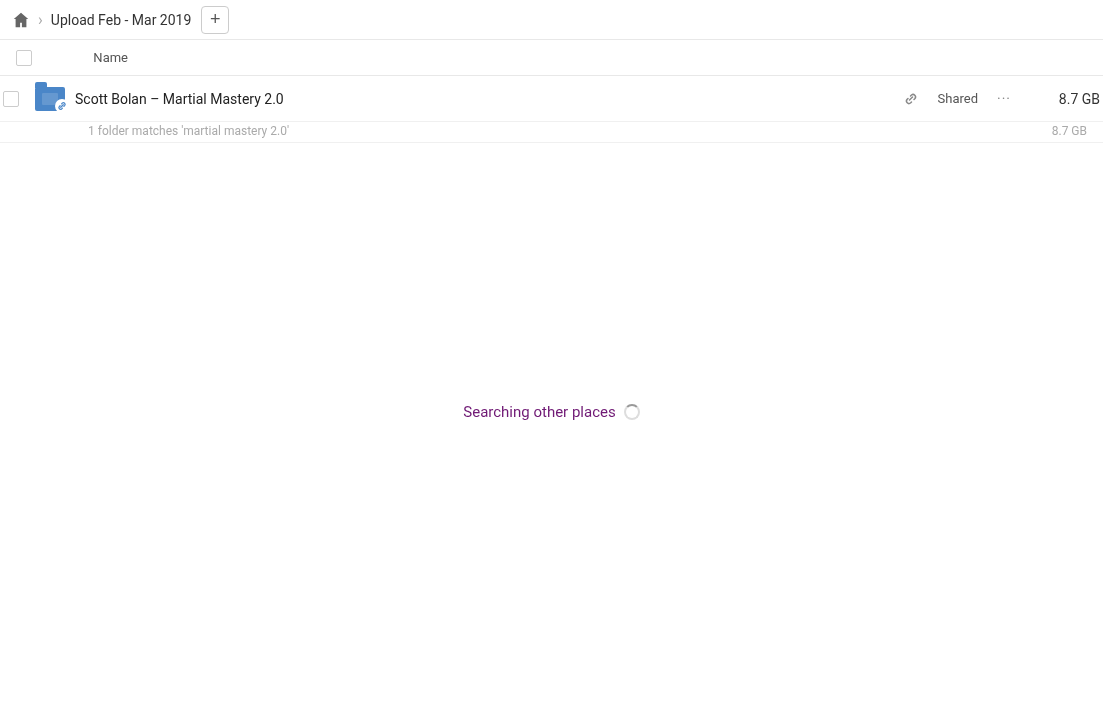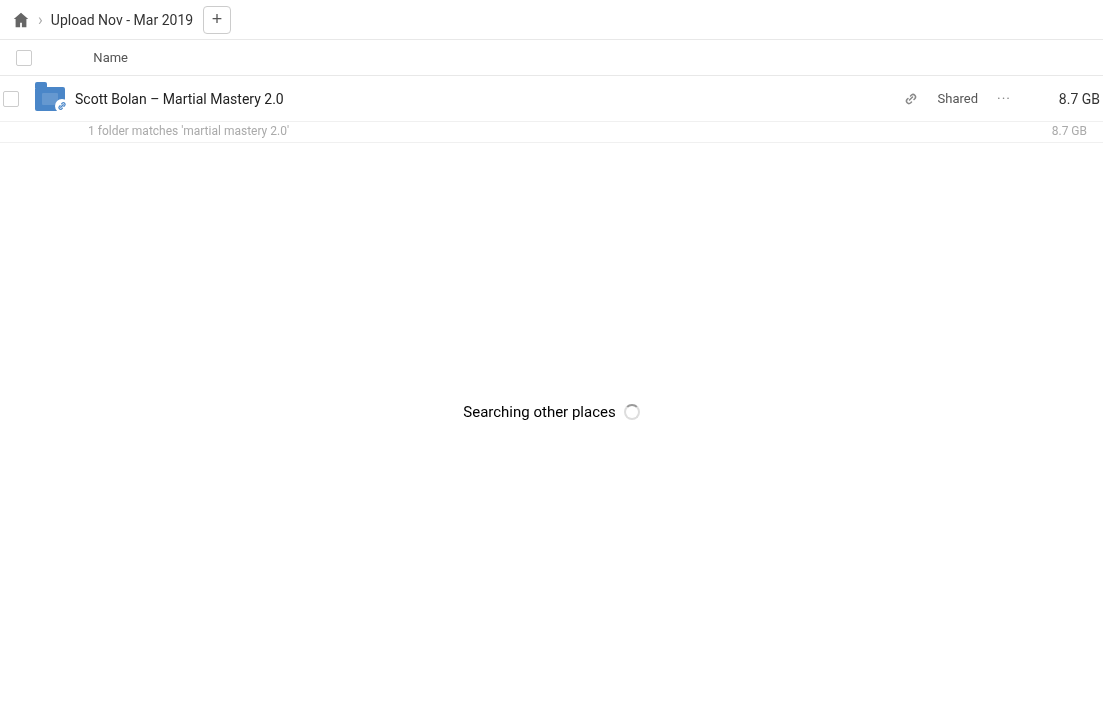--- a/index.html
+++ b/index.html
@@ -205,21 +205,21 @@
       text-align: right;
     }
 
     
     .searching-section {
       display: flex;
       align-items: center;
       justify-content: center;
       margin-top: 260px;
       gap: 8px;
-      color: #000000;
+      color: #701a75;
       font-size: 15px;
     }
 
     .spinner {
       width: 16px;
       height: 16px;
       border: 2px solid #ddd;
       border-top-color: #999;
       border-radius: 50%;
       animation: spin 1s linear infinite;
@@ -256,21 +256,21 @@
 </head>
 <body>
 
 <div class="breadcrumb-bar">
   <div class="home-icon-wrap">
     <svg class="home-svg" viewBox="0 0 20 20">
       <path d="M10 2L2 9h2v9h5v-5h2v5h5V9h2L10 2z"></path>
     </svg>
   </div>
   <span class="chevron">›</span>
-  <span class="breadcrumb-title">Upload Nov - Mar 2019</span>
+  <span class="breadcrumb-title">Upload Feb - Mar 2019</span>
   <button class="add-btn">+</button>
 </div>
 
 <div class="column-header">
   <div class="col-checkbox">
     <div class="checkbox-box"></div>
   </div>
   <div class="col-size">Name</div>
 </div>
 

